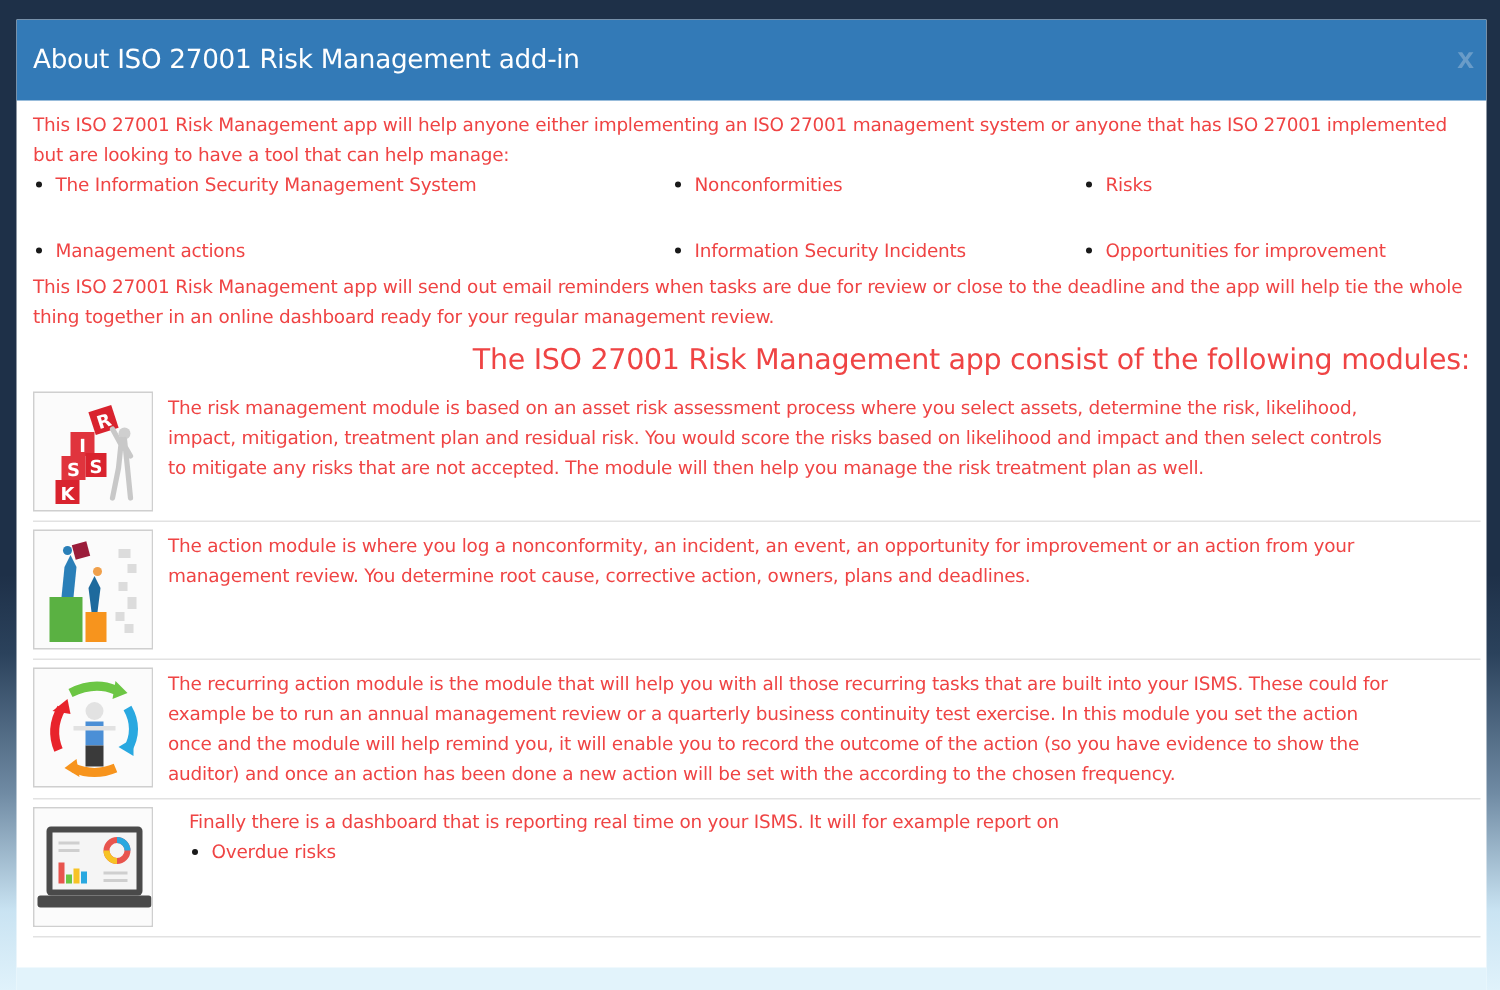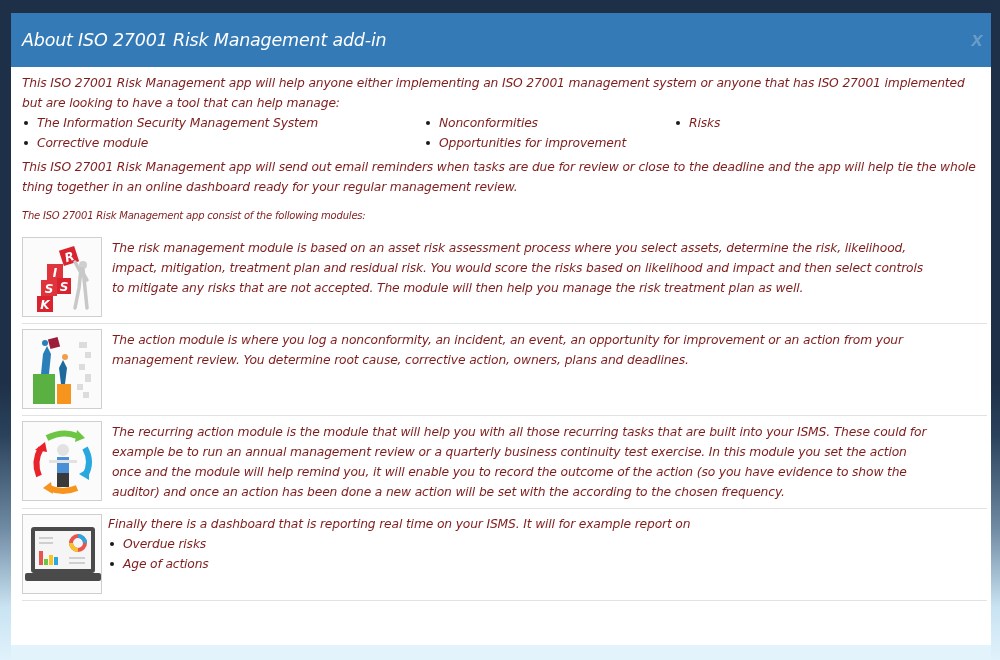--- a/index.html
+++ b/index.html
@@ -8,21 +8,20 @@
       font-family: "DejaVu Sans", sans-serif;
       background: linear-gradient(to bottom, #1e3048 0%, #1e3048 58%, #2b425c 66%, #6f8aa3 80%, #c9e3f2 92%, #e0f2fb 100%);
       position: relative;
     }
     .dialog {
       position: absolute;
       left: 11px; top: 13px;
       width: 980px; height: 647px;
       background: #ffffff;
       overflow: hidden;
-      font-style: italic;
     }
     .dialog-bottom-fade {
       position: absolute; left: 11px; top: 645px; width: 980px; height: 15px;
       background: #e2f3fb;
     }
     .header {
       height: 54px;
       background: #337ab7;
       position: relative;
       display: flex; align-items: center;
@@ -37,74 +36,76 @@
     .close-btn {
       position: absolute; right: 4px; top: 14px;
       color: #6a9cc8;
       font-size: 20px; font-weight: bold;
       font-family: "Liberation Sans", sans-serif;
       cursor: pointer;
       width: 20px; height: 24px; text-align: center; line-height: 24px;
     }
     .body {
       padding: 6px 11px 0 11px;
-      color: #7f1d1d;
+      color: #ef4444;
       font-size: 12.3px;
       line-height: 20px;
     }
     .p { margin: 0; letter-spacing: -0.15px; }
     .features {
       display: grid;
       grid-template-columns: 402px 250px 300px;
       margin: 0 0 4px 0;
+      gap: 24px;
     }
     .features .li, .dash-list .li {
       position: relative; padding-left: 15px;
       white-space: nowrap; letter-spacing: -0.15px;
     }
     .features .li::before, .dash-list .li::before {
       content: ""; position: absolute; left: 2px; top: 8px;
       width: 4px; height: 4px; border-radius: 50%; background: #1a1a1a;
     }
     .features .span3 { grid-column: 1 / span 3; }
-    .modules-title { font-size: 10px; margin-top: 9px; margin-bottom: 6px; letter-spacing: -0.2px; }
+    .modules-title { font-size: 19px; margin-top: 9px; margin-bottom: 6px; letter-spacing: -0.2px; text-align: right; }
     .module {
       display: flex; align-items: flex-start;
       border-bottom: 1px solid #e2e2e2;
       padding: 5px 0 6px 0;
       width: 965px;
     }
     .thumb {
       width: 80px; height: 80px;
       border: 1px solid #cfcfcf;
       background: #fafafa;
       flex: 0 0 80px;
       position: relative; overflow: hidden;
     }
     .module-text { margin-left: 10px; width: 820px; padding-top: 1px; letter-spacing: -0.15px; }
-    .module.dash .module-text { margin-left: 6px; padding-top: 0; }
+    .module.dash .module-text { margin-left: 24px; padding-top: 0; }
     .dash-list { margin-top: 0; }
   </style>
 </head>
 <body>
 
 <div class="dialog">
   <div class="header">
     <span class="header-title">About ISO 27001 Risk Management add-in</span>
     <span class="close-btn">x</span>
   </div>
 
   <div class="body">
     <p class="p">This ISO 27001 Risk Management app will help anyone either implementing an ISO 27001 management system or anyone that has ISO 27001 implemented but are looking to have a tool that can help manage:</p>
 
     <div class="features">
       <div class="li">The Information Security Management System</div>
       <div class="li">Nonconformities</div>
       <div class="li">Risks</div>
-      <div class="li">Corrective module</div>
+      <div class="li">Management actions</div>
+      <div class="li">Information Security Incidents</div>
       <div class="li">Opportunities for improvement</div>
     </div>
 
     <p class="p">This ISO 27001 Risk Management app will send out email reminders when tasks are due for review or close to the deadline and the app will help tie the whole thing together in an online dashboard ready for your regular management review.</p>
 
     <p class="modules-title">The ISO 27001 Risk Management app consist of the following modules:</p>
 
     <div class="module">
       <div class="thumb">
         <svg width="80" height="80" viewBox="0 0 80 80">
@@ -192,19 +193,18 @@
           <path d="M55 21 A7 7 0 0 1 62 28" stroke="#29a8e0" stroke-width="4" fill="none"></path>
           <path d="M55 35 A7 7 0 0 1 48 28" stroke="#f7c325" stroke-width="4" fill="none"></path>
           <rect x="46" y="42" width="16" height="2" fill="#cfcfcf"></rect>
           <rect x="46" y="47" width="16" height="2" fill="#cfcfcf"></rect>
         </svg>
       </div>
       <div class="module-text">
         <div>Finally there is a dashboard that is reporting real time on your ISMS. It will for example report on</div>
         <div class="dash-list">
           <div class="li">Overdue risks</div>
-          <div class="li">Age of actions</div>
         </div>
       </div>
     </div>
   </div>
 </div>
 <div class="dialog-bottom-fade"></div>
 
 </body></html>

